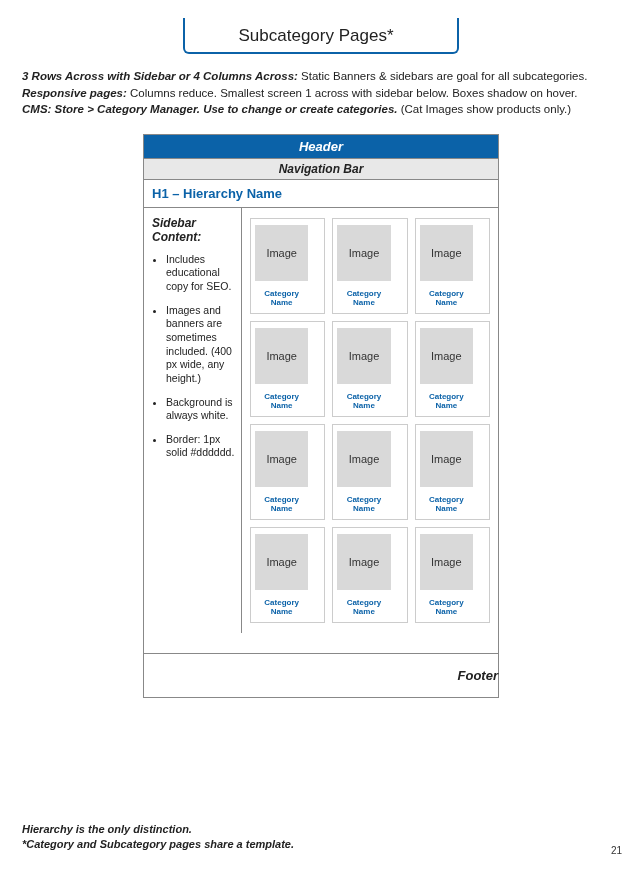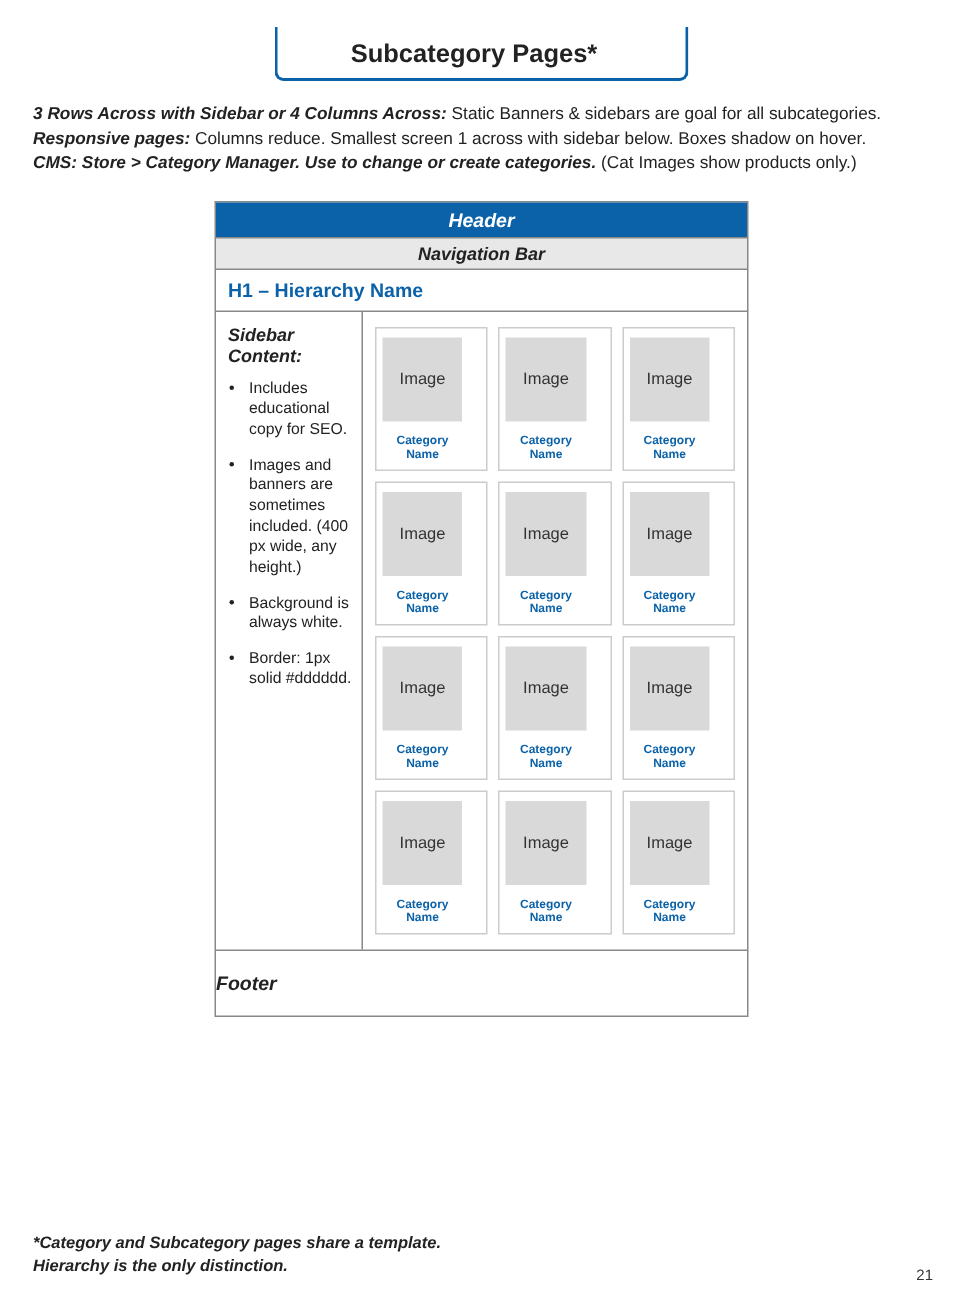--- a/index.html
+++ b/index.html
@@ -9,21 +9,21 @@
     background: #fff;
     font-family: "Segoe UI", "Helvetica Neue", Arial, sans-serif;
     color: #222;
     position: relative;
     font-size: 12px;
   }
   .title-box {
     margin: 18px auto 14px auto;
     width: 276px;
     text-align: center;
-    font-weight: 700;
+    font-weight: 400;
     font-size: 17px;
     border-bottom: 2px solid #0b62a8;
     border-left: 2px solid #0b62a8;
     border-right: 2px solid #0b62a8;
     border-radius: 0 0 6px 6px;
     padding: 8px 20px 6px 10px;
   }
   .desc {
     padding: 0 22px 10px 22px;
     font-size: 11.5px;
@@ -85,26 +85,27 @@
     font-size: 11px;
     color: #333;
   }
   .catname {
     color: #0b62a8;
     font-size: 8px;
     font-weight: 700;
     margin-top: 8px;
   }
   .footer-bar {
-    text-align: left;
+    text-align: right;
     font-weight: 700;
     font-style: italic;
     font-size: 13px;
     padding: 14px 0;
     border-top: 1px solid #888;
+    margin-top: 20px;
   }
   .footnote {
     position: absolute;
     bottom: 18px;
     left: 22px;
     font-size: 11px;
     font-weight: 700;
     font-style: italic;
     line-height: 1.35;
   }
@@ -199,16 +200,16 @@
             <div class="imgbox">Image</div>
             <div class="catname">Category Name</div>
           </div>
         </div>
     </div>
   </div>
   <div class="footer-bar">Footer</div>
 </div>
 
 <div class="footnote">
+  <div>  Hierarchy is the only distinction.</div>
   <div>*Category and Subcategory pages share a template.</div>
-  <div>  Hierarchy is the only distinction.</div>
 </div>
 <div class="pagenum">21</div>
 
 </body></html>

